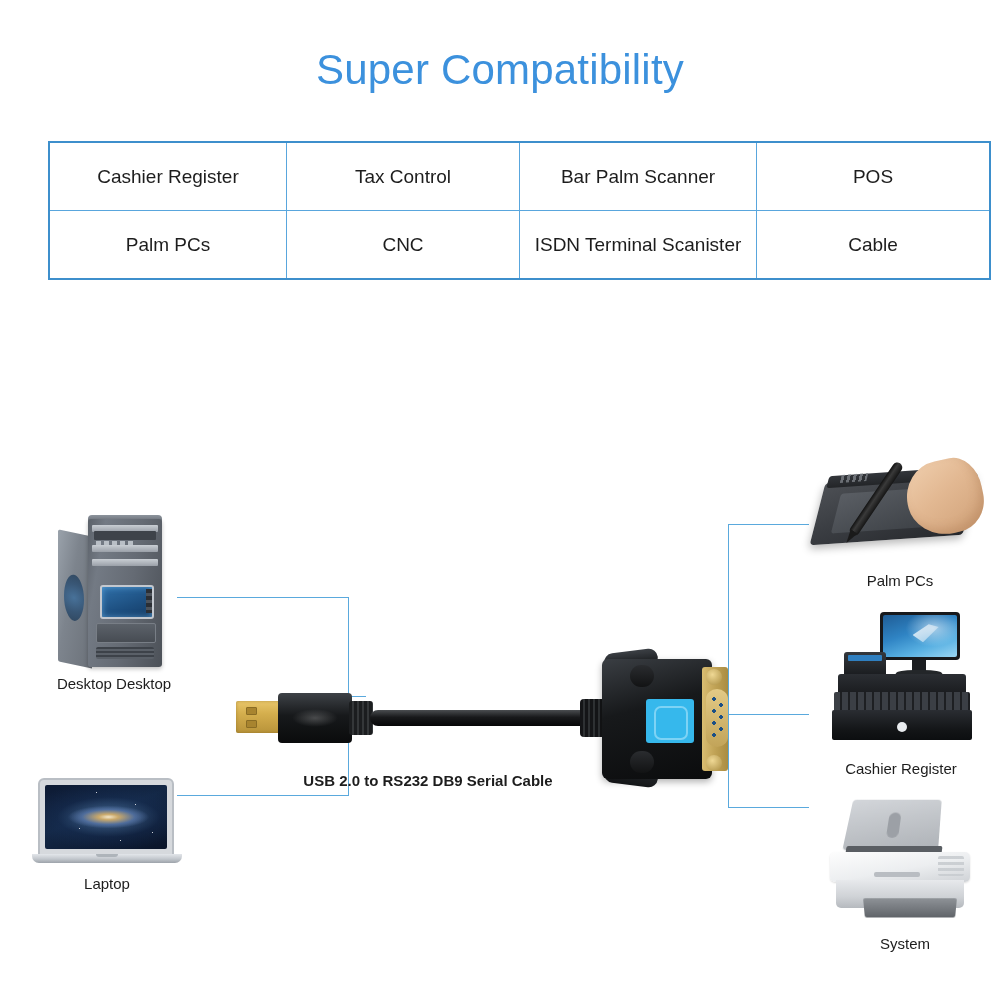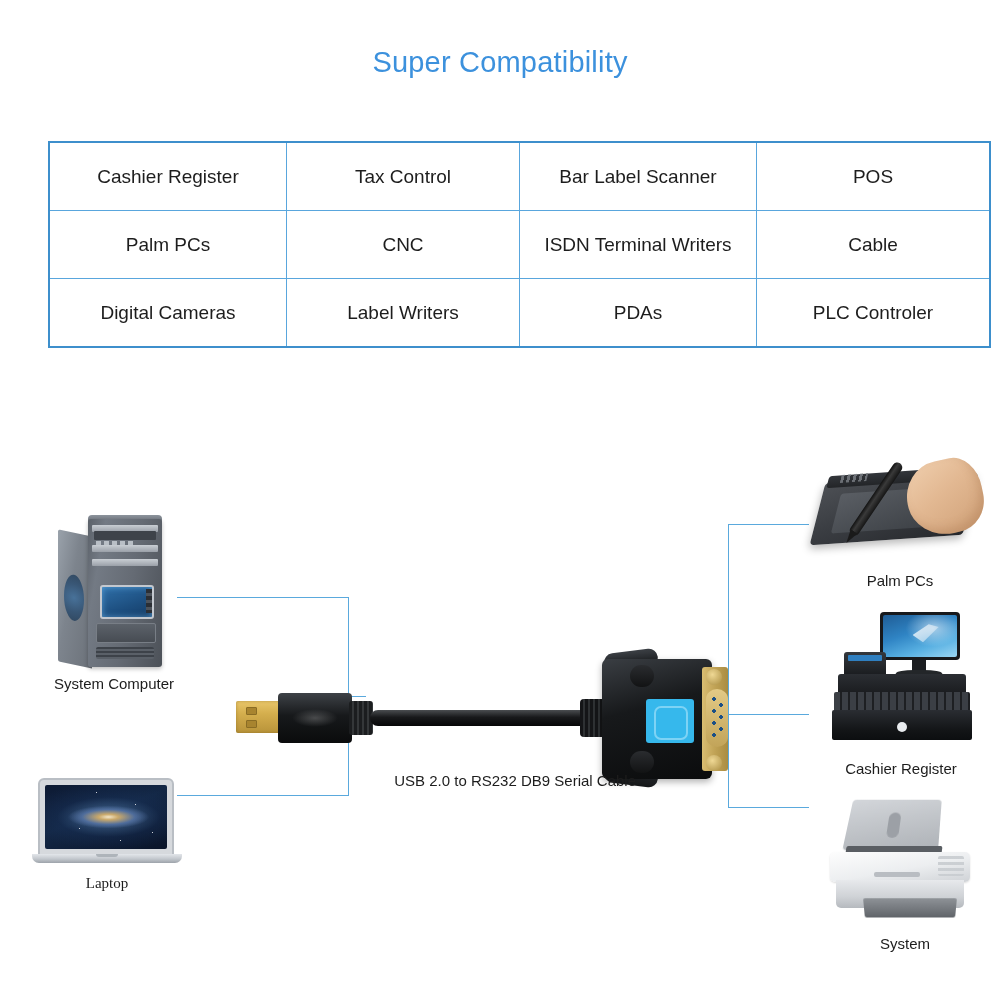--- a/index.html
+++ b/index.html
@@ -16,21 +16,21 @@
     color: #222;
   }
 
   
   #page-title {
     position: absolute;
     top: 46px;
     left: 0;
     width: 1000px;
     text-align: center;
-    font-size: 29px;
+    font-size: 42px;
     font-weight: normal;
     color: #3c91dd;
     letter-spacing: 0.2px;
   }
 
   
   #compat-table {
     position: absolute;
     left: 48px;
     top: 141px;
@@ -394,48 +394,42 @@
   .db9-nut-b{ bottom:14px; }
   .db9-clip{
     position:absolute; width:54px; height:18px;
     background:linear-gradient(180deg,#3b3f44,#141618);
     border-radius:9px;
   }
   .db9-clip.top{ left:368px; top:-4px; transform: rotate(-7deg); }
   .db9-clip.bot{ left:368px; top:112px; transform: rotate(7deg); }
 
   #cable-caption{
-    position:absolute; left:236px; top:342px; width:400px;
-    text-align:right; font-size:15px; color:#1d1d1d;
+    position:absolute; left:228px; top:342px; width:400px;
+    text-align:center; font-size:15px; color:#1d1d1d;font-weight:bold;
   }
 </style>
 </head>
 <body>
 
 <div id="page-title">Super Compatibility</div>
 
 <table id="compat-table">
   <tbody>
     <tr>
       <td class="c0">Cashier Register</td>
       <td class="c1">Tax Control</td>
-      <td class="c2">Bar Label Scanner</td>
+      <td class="c2">Bar Palm Scanner</td>
       <td class="c3">POS</td>
     </tr>
     <tr>
       <td class="c0">Palm PCs</td>
       <td class="c1">CNC</td>
-      <td class="c2">ISDN Terminal Writers</td>
+      <td class="c2">ISDN Terminal Scanister</td>
       <td class="c3">Cable</td>
-    </tr>
-    <tr>
-      <td class="c0">Digital Cameras</td>
-      <td class="c1">Label Writers</td>
-      <td class="c2">PDAs</td>
-      <td class="c3">PLC Controler</td>
     </tr>
   </tbody>
 </table>
 
 <div id="diagram">
 
   <div class="conn" style="left:177px; top:167px; width:172px; height:1px;"></div>
   <div class="conn" style="left:177px; top:365px; width:172px; height:1px;"></div>
   <div class="conn" style="left:348px; top:167px; width:1px; height:199px;"></div>
   <div class="conn" style="left:348px; top:266px; width:18px; height:1px;"></div>
@@ -454,30 +448,30 @@
     <div class="tower-bar" style="top:10px;"></div>
     <div class="tower-ports"><i></i><i></i><i></i><i></i><i></i></div>
     <div class="tower-bar" style="top:30px;"></div>
     <div class="tower-bar" style="top:44px;"></div>
     <div class="tower-screen">
         <b></b>
       </div>
     <div class="tower-bay"></div>
     <div class="tower-grill"></div>
   </div>
-  <div class="dlabel" style="left:18px; top:245px; width:192px;">System Computer</div>
+  <div class="dlabel" style="left:18px; top:245px; width:192px;">Desktop Desktop</div>
 
   <div id="laptop">
     <div class="lap-lid">
       <div class="lap-screen"></div>
     </div>
     <div class="lap-base"></div>
     <div class="lap-notch"></div>
   </div>
-  <div class="dlabel" style="left:22px; top:445px; width:170px;font-family:Liberation Serif, serif;">Laptop</div>
+  <div class="dlabel" style="left:22px; top:445px; width:170px;">Laptop</div>
 
   <div id="cable">
     <div class="usb-gold">
       <div class="pin p1"></div>
         <div class="pin p2"></div>
     </div>
     <div class="usb-shell">
         <div class="logo"></div>
       </div>
     <div class="usb-strain"></div>

